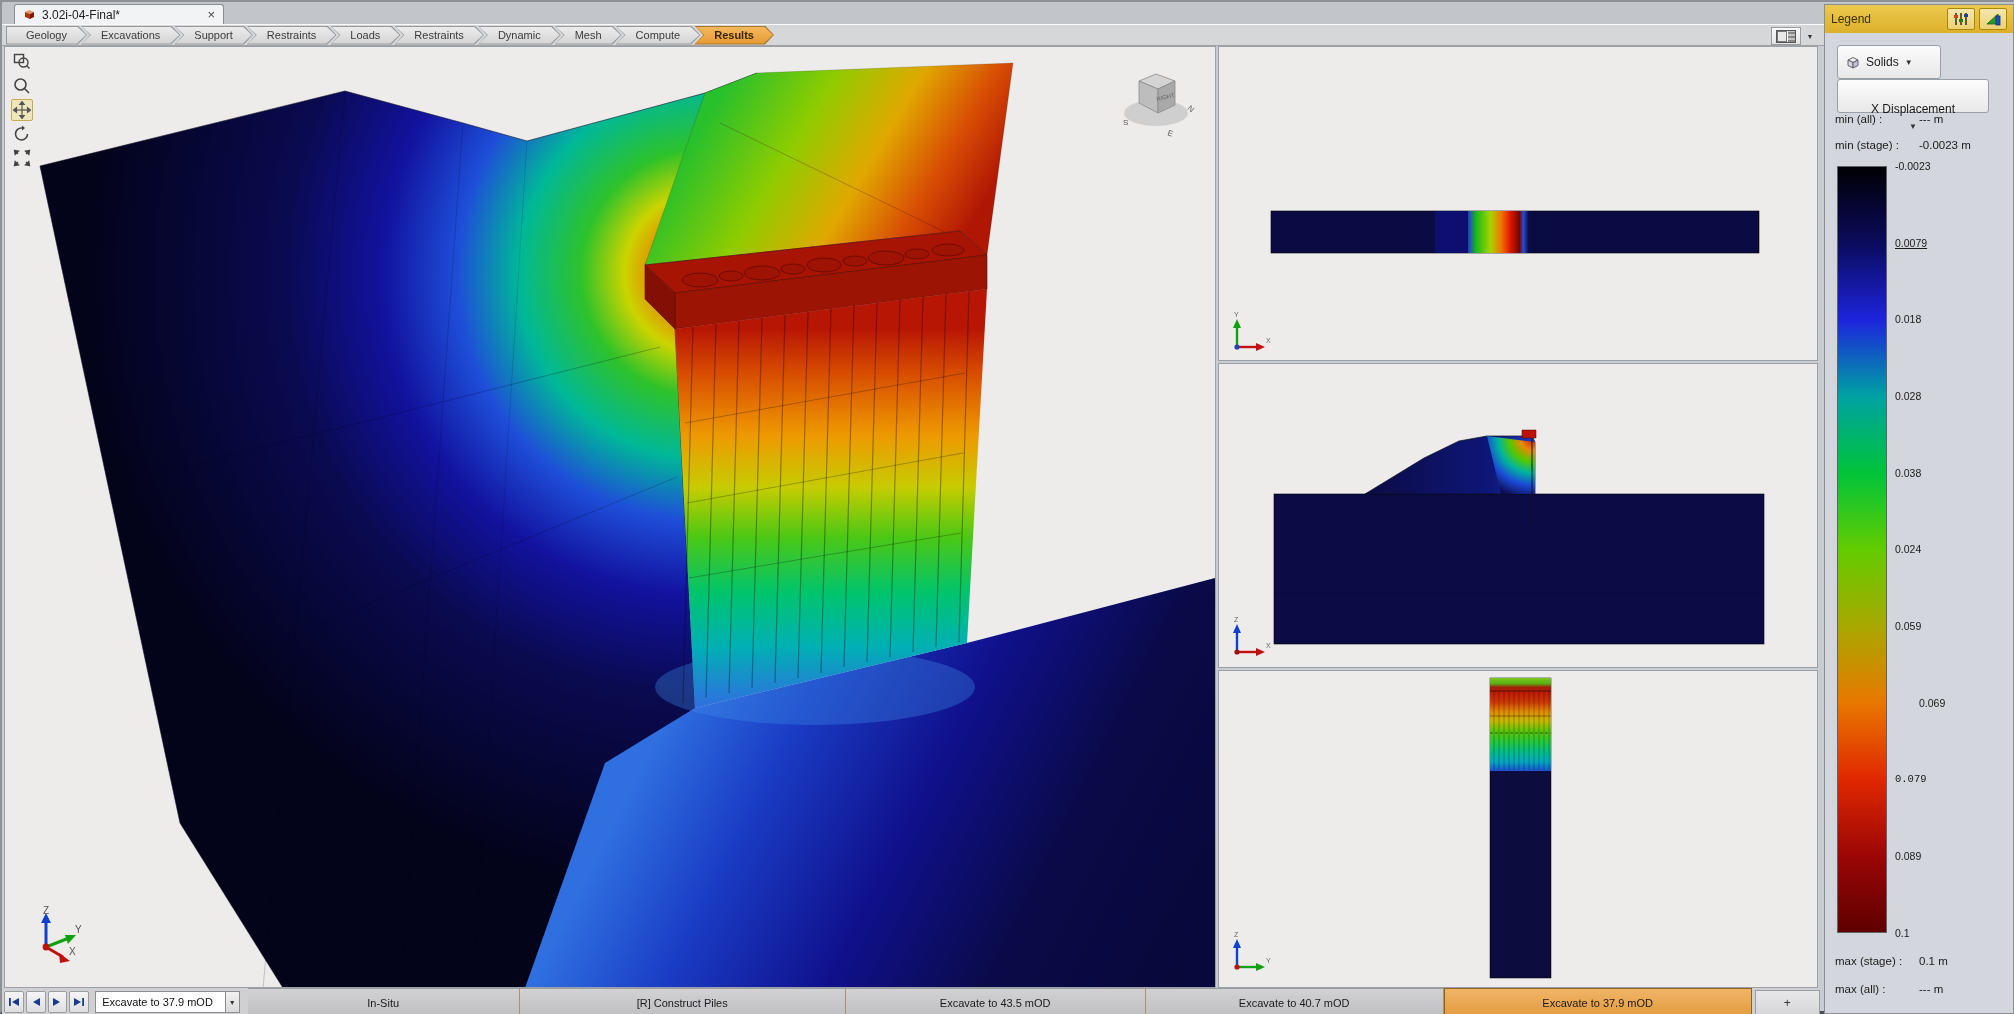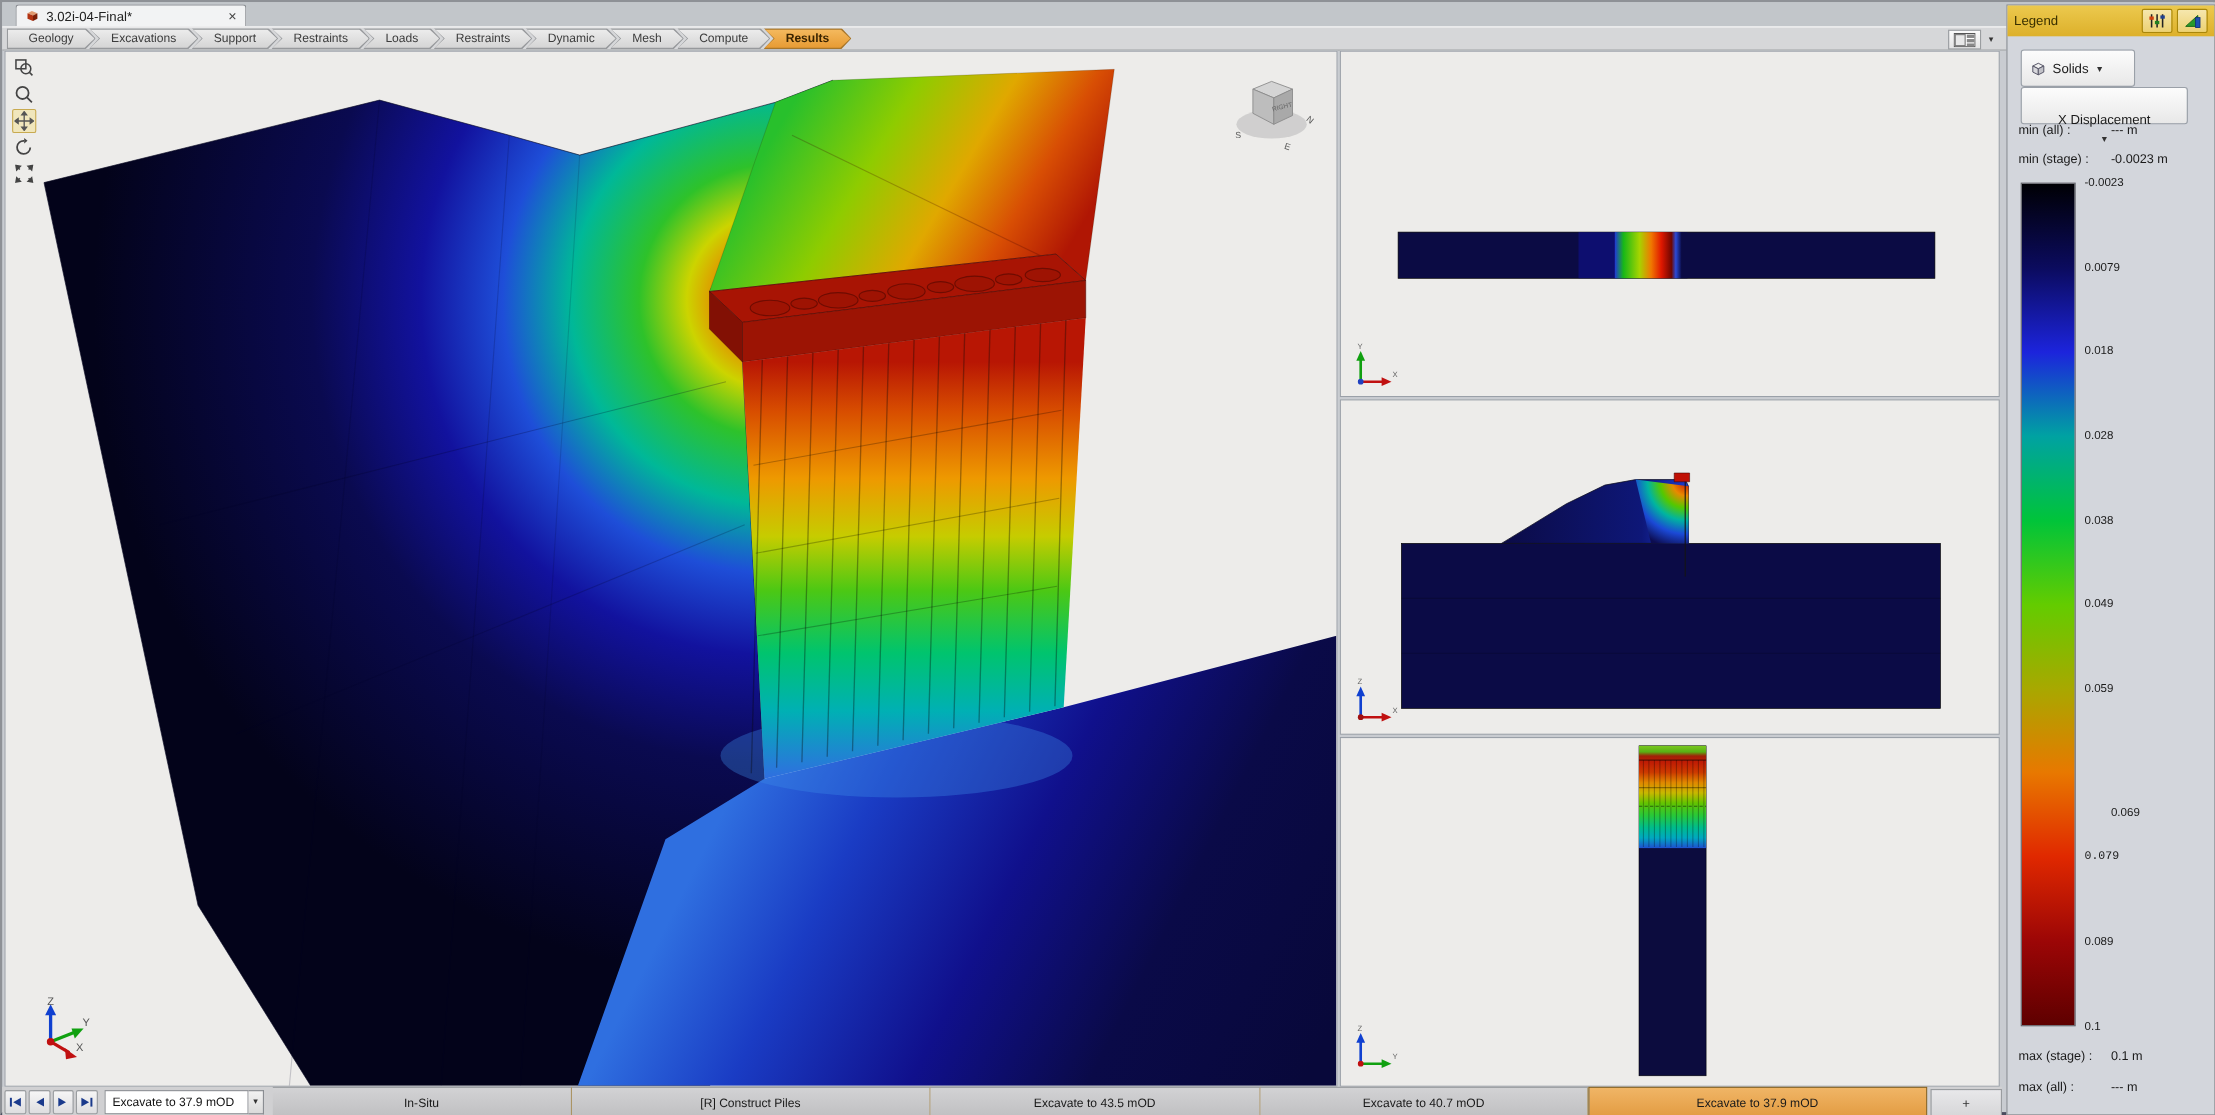--- a/index.html
+++ b/index.html
@@ -511,27 +511,27 @@
 
     <div class="legend-row" style="top:108px;">
       <span class="lab">min (all) :</span><span>--- m</span>
     </div>
     <div class="legend-row" style="top:134px;">
       <span class="lab">min (stage) :</span><span>-0.0023 m</span>
     </div>
 
     <div class="colorbar"></div>
     <div class="tick" style="top:155px;">-0.0023</div>
-    <div class="tick" style="top:232px;">0.0079</div>
+    <div class="tick" style="top:232px;text-decoration:underline;">0.0079</div>
     <div class="tick" style="top:308px;">0.018</div>
     <div class="tick" style="top:385px;">0.028</div>
     <div class="tick" style="top:462px;">0.038</div>
-    <div class="tick" style="top:538px;">0.049</div>
+    <div class="tick" style="top:538px;">0.024</div>
     <div class="tick" style="top:615px;">0.059</div>
-    <div class="tick" style="top:728px;padding-left:24px;">0.069</div>
+    <div class="tick" style="top:692px;padding-left:24px;">0.069</div>
     <div class="tick" style="top:768px;font-family:Liberation Mono, monospace;">0.079</div>
     <div class="tick" style="top:845px;">0.089</div>
     <div class="tick" style="top:922px;">0.1</div>
 
     <div class="legend-row" style="top:950px;">
       <span class="lab">max (stage) :</span><span>0.1 m</span>
     </div>
     <div class="legend-row" style="top:978px;">
       <span class="lab">max (all) :</span><span>--- m</span>
     </div>

